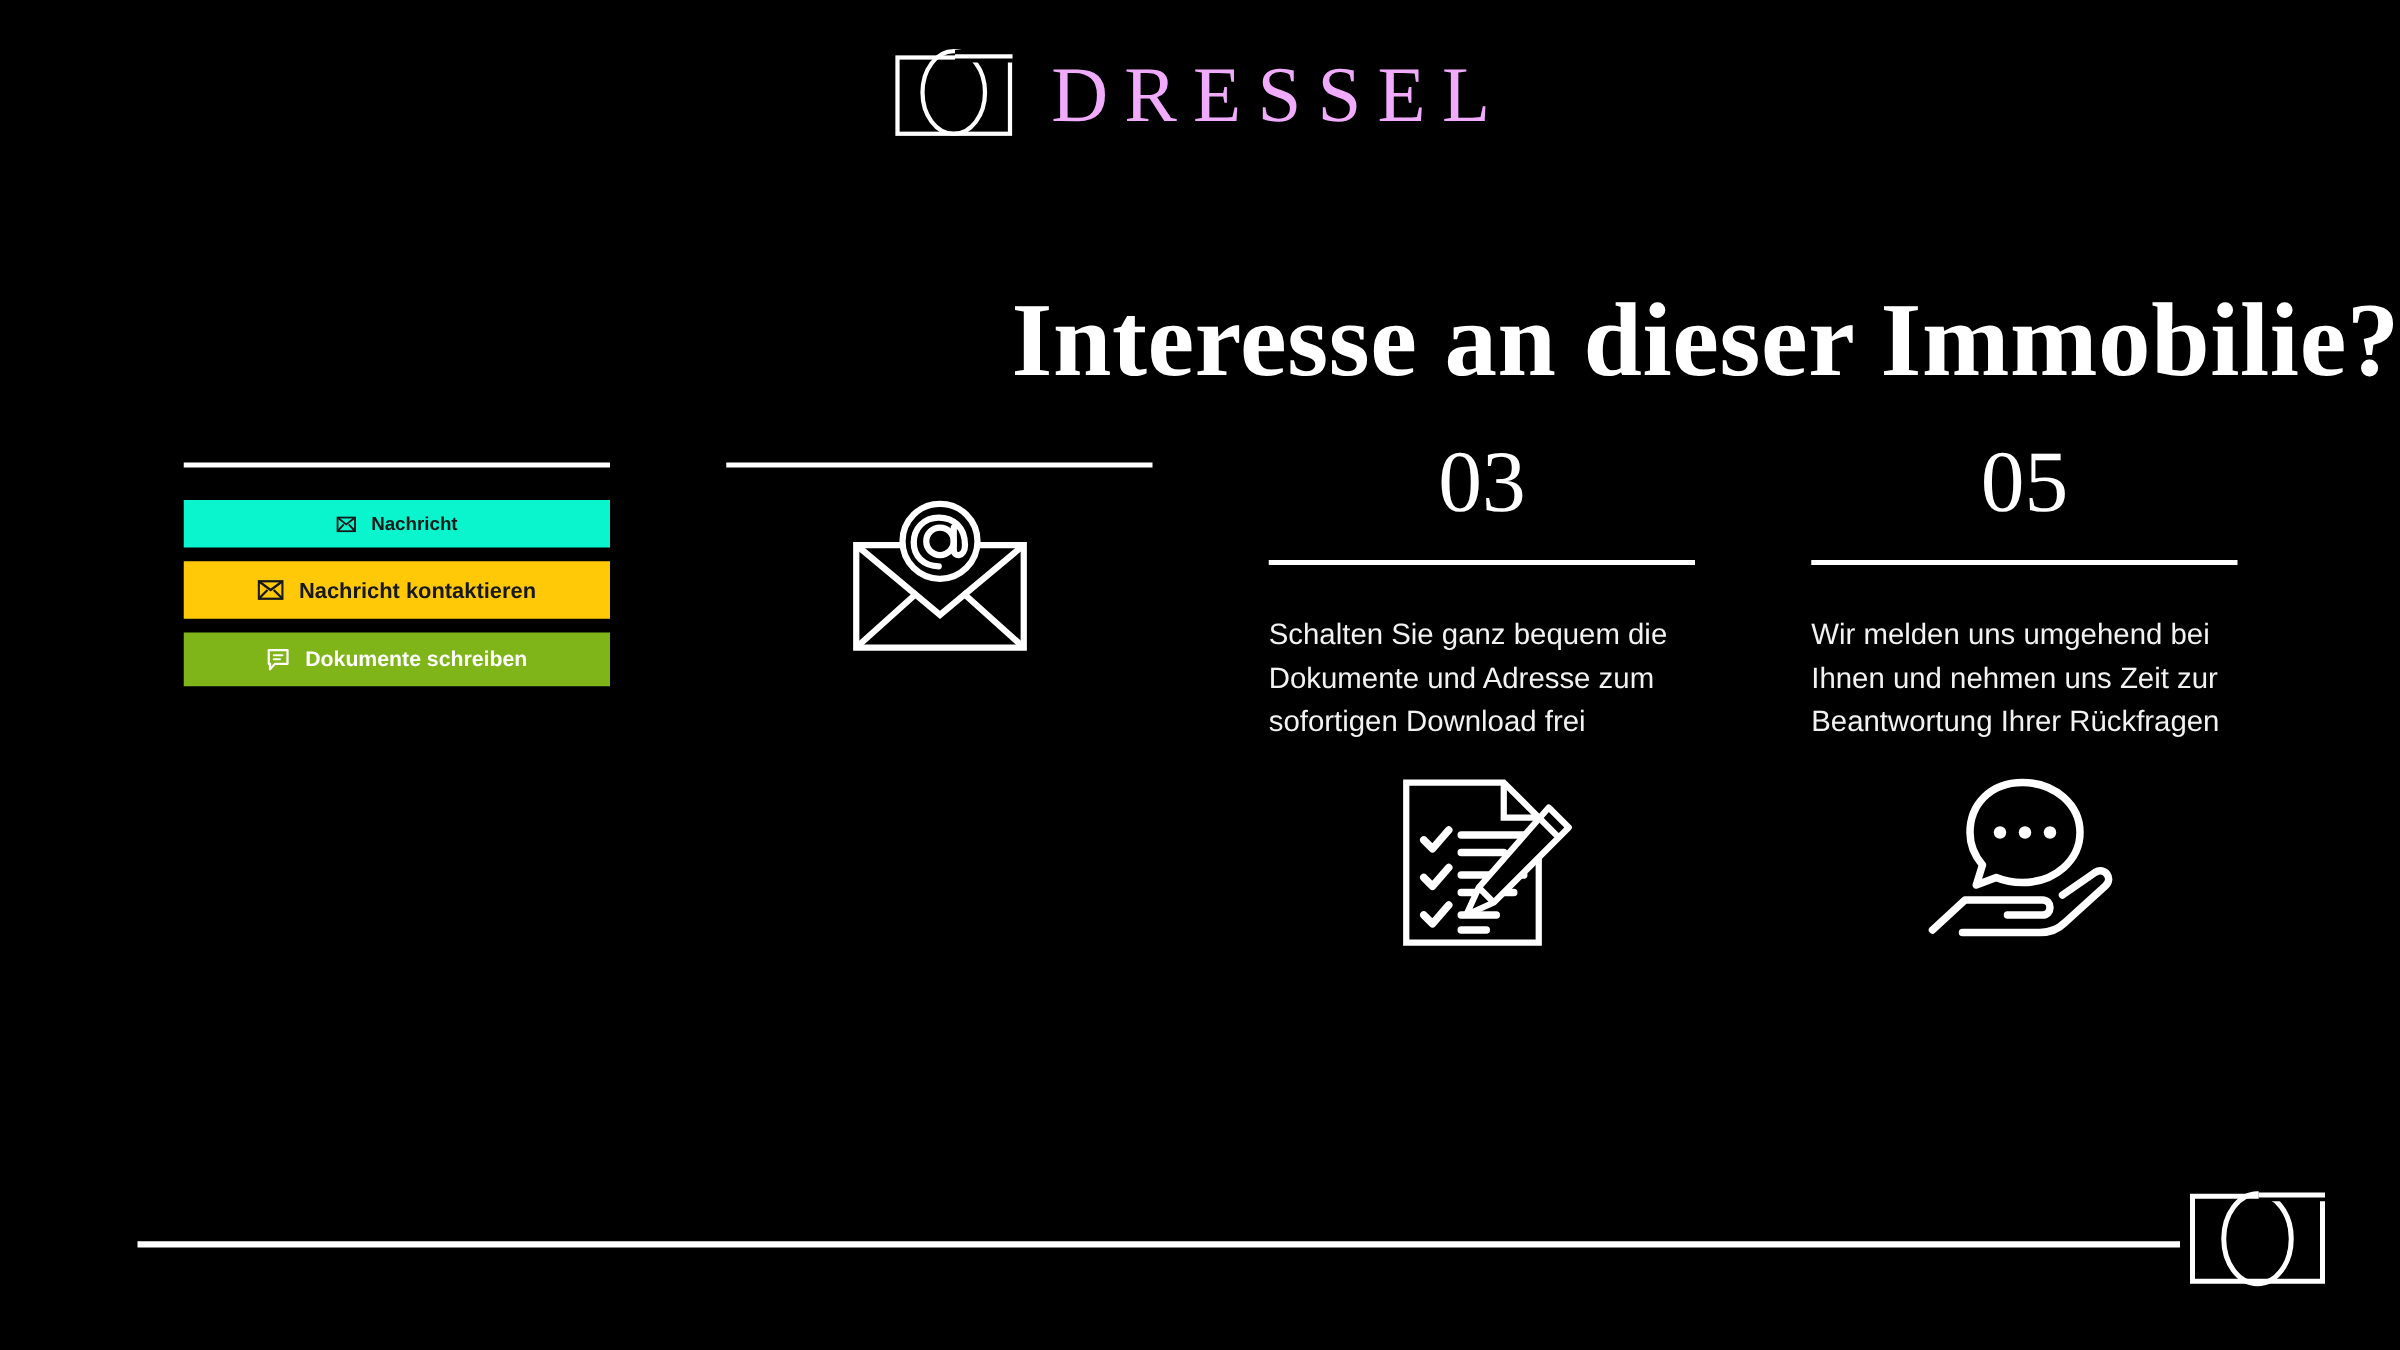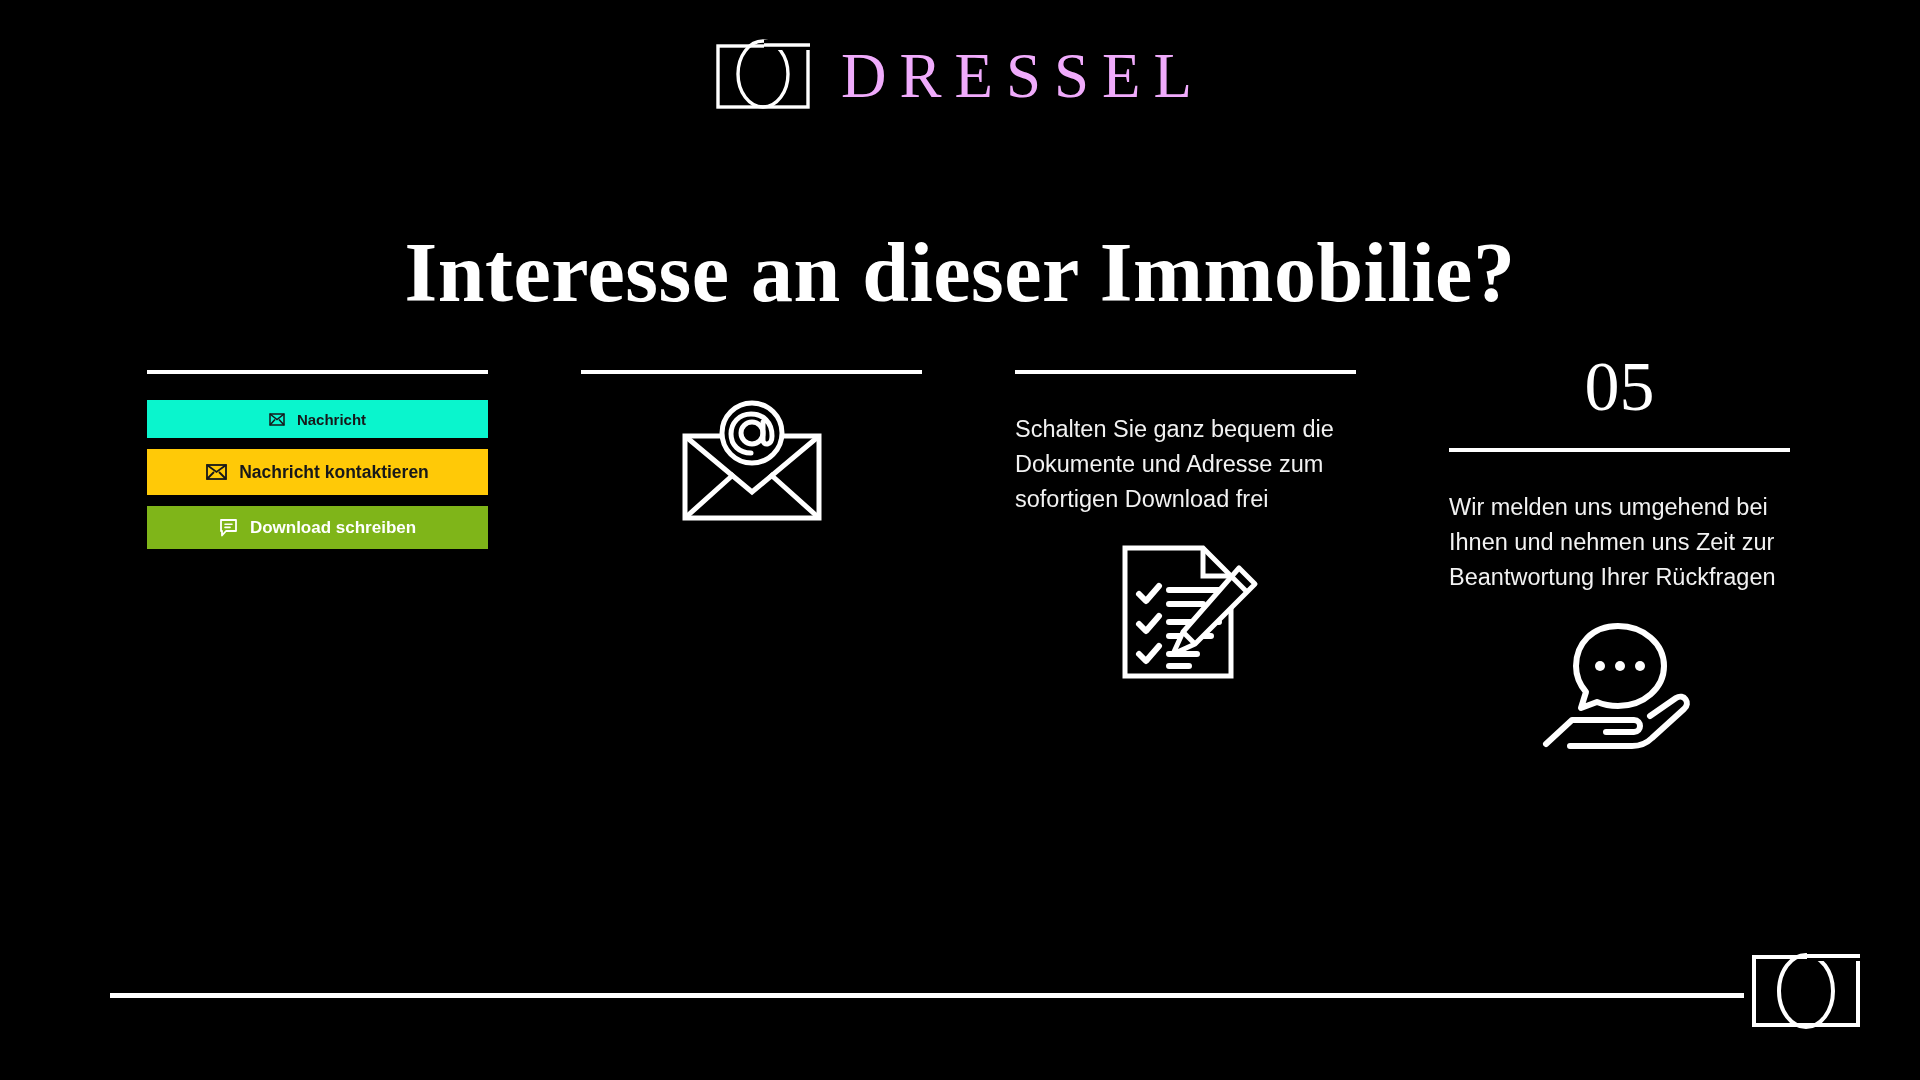--- a/index.html
+++ b/index.html
@@ -41,21 +41,21 @@
     white-space: nowrap;
     padding-left: 4px;
   }
 
   
   .headline {
     position: absolute;
     top: 172px;
     left: 0;
     width: 100%;
-    text-align: center;
+    text-align: right;
     font-family: "Liberation Serif", serif;
     font-weight: 700;
     font-size: 84px;
     line-height: 1.06;
     letter-spacing: 0.5px;
     color: #ffffff;
   }
 
   
   .steps {
@@ -221,21 +221,21 @@
           <span>Nachricht kontaktieren</span>
         </button>
 
         <button class="ui-btn btn-green">
           <span>
             <svg width="19" height="18" viewBox="0 0 19 18" aria-hidden="true">
               <path d="M2 1 H17 V12 H7 L3 16.5 V12 H2 Z" fill="none" stroke="#ffffff" stroke-width="1.8" stroke-linejoin="round"></path>
               <path d="M6 5.2 H13 M6 8.4 H11" stroke="#ffffff" stroke-width="1.6" stroke-linecap="round"></path>
             </svg>
           </span>
-          <span>Download schreiben</span>
+          <span>Dokumente schreiben</span>
         </button>
 
       </div>
     </div>
   </div>
 
   <div class="step">
     <div class="step-rule"></div>
     <div class="step-visual">
       <span>
@@ -245,20 +245,21 @@
           <path d="M8 118 L57 74 M142 118 L93 74" fill="none" stroke="#ffffff" stroke-width="5"></path>
           <circle cx="75" cy="33" r="30" fill="#000000" stroke="#ffffff" stroke-width="5"></circle>
           <circle cx="75" cy="33" r="11" fill="none" stroke="#ffffff" stroke-width="5"></circle>
           <path d="M86 22 V40 C86 46 95 46 95 36 C95 22 86 14 74 14 C62 14 54 23 54 34 C54 45 62 53 74 53" fill="none" stroke="#ffffff" stroke-width="5" stroke-linecap="round"></path>
         </svg>
       </span>
     </div>
   </div>
 
   <div class="step">
+    <div class="step-number">03</div>
     <div class="step-rule"></div>
     <div class="step-text">Schalten Sie ganz bequem die Dokumente und Adresse zum sofortigen Download frei</div>
     <div class="step-visual">
       <span>
         <svg width="150" height="140" viewBox="0 0 150 140" aria-hidden="true">
           <path d="M14 6 H92 L120 34 V134 H14 Z" fill="none" stroke="#ffffff" stroke-width="5"></path>
           <path d="M92 6 V34 H120" fill="none" stroke="#ffffff" stroke-width="5"></path>
           <path d="M28 52 L35 59 L48 44" fill="none" stroke="#ffffff" stroke-width="6" stroke-linecap="round" stroke-linejoin="round"></path>
           <path d="M28 82 L35 89 L48 74" fill="none" stroke="#ffffff" stroke-width="6" stroke-linecap="round" stroke-linejoin="round"></path>
           <path d="M28 112 L35 119 L48 104" fill="none" stroke="#ffffff" stroke-width="6" stroke-linecap="round" stroke-linejoin="round"></path>

